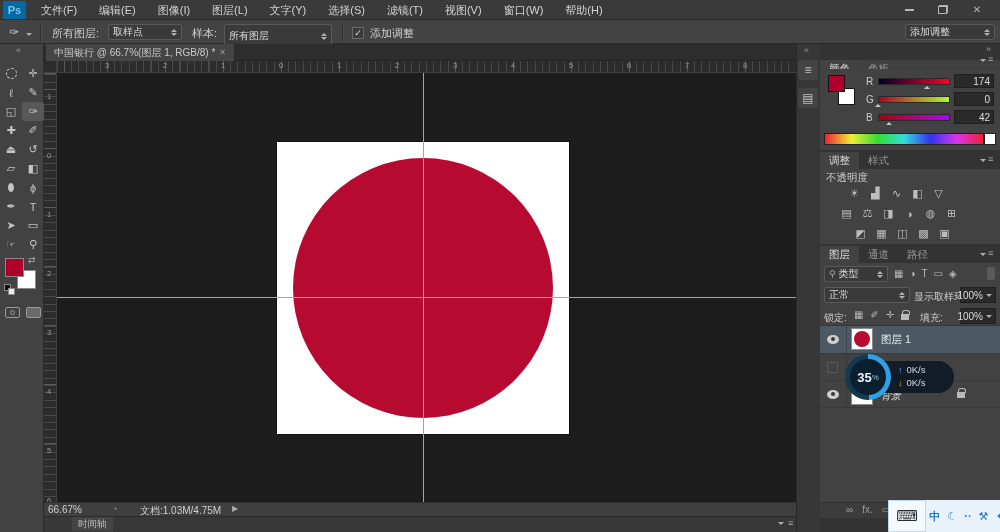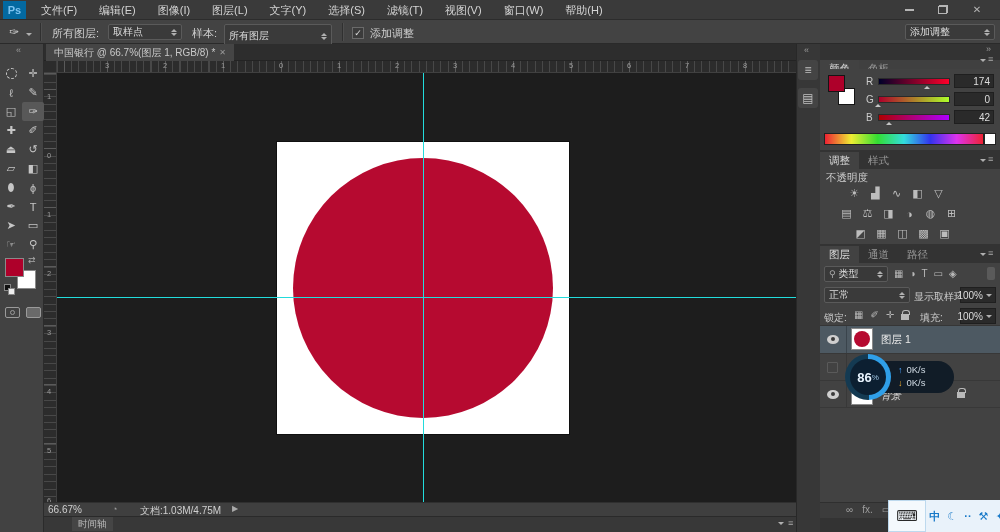--- a/index.html
+++ b/index.html
@@ -341,21 +341,21 @@
       <span style="font-size:9px;font-weight:bold;color:#4aa3ff">↑</span>
       <span style="font-size:9.5px;color:#cfd9e2">0K/s</span>
     </span>
   <span class="abs flex" style="left:32px;top:16px;gap:4px">
       <span style="font-size:9px;font-weight:bold;color:#ffb52e">↓</span>
       <span style="font-size:9.5px;color:#cfd9e2">0K/s</span>
     </span>
 </div>
 <div class="abs" style="left: 845px; top: 354px; width: 46px; height: 46px; border-radius: 50%; z-index: 50; background: conic-gradient(rgb(47, 159, 232) 0%, rgb(47, 159, 232) 49%, rgb(20, 58, 82) 49%, rgb(20, 58, 82) 100%);"></div>
 <div class="abs flex" style="left:850px;top:359px;width:36px;height:36px;border-radius:50%;background:#0c1f31;z-index:51;justify-content:center">
-  <span style="font-size:13px;font-weight:bold;color:#eaf5ff">86</span>
+  <span style="font-size:13px;font-weight:bold;color:#eaf5ff">35</span>
     <span style="font-size:8px;color:#9fc4e0">%</span>
 </div>
 
 <div class="abs flex" style="left:888px;top:500px;width:38px;height:32px;background:#f4f9fd;border:1px solid #bdd9ee;z-index:60;justify-content:center">
     <span style="font-size:15px;color:#2a2a2a">⌨</span>
   </div>
 <div class="abs flex" style="left:926px;top:500px;width:74px;height:32px;background:#e9f2fa;z-index:60;justify-content:center;gap:7px;overflow:hidden">
   <span style="font-size:11px;font-weight:bold;color:#1879c8">中</span>
   <span style="font-size:11px;color:#1879c8">☾</span>
   <span style="font-size:11px;font-weight:bold;color:#1879c8">··</span>

